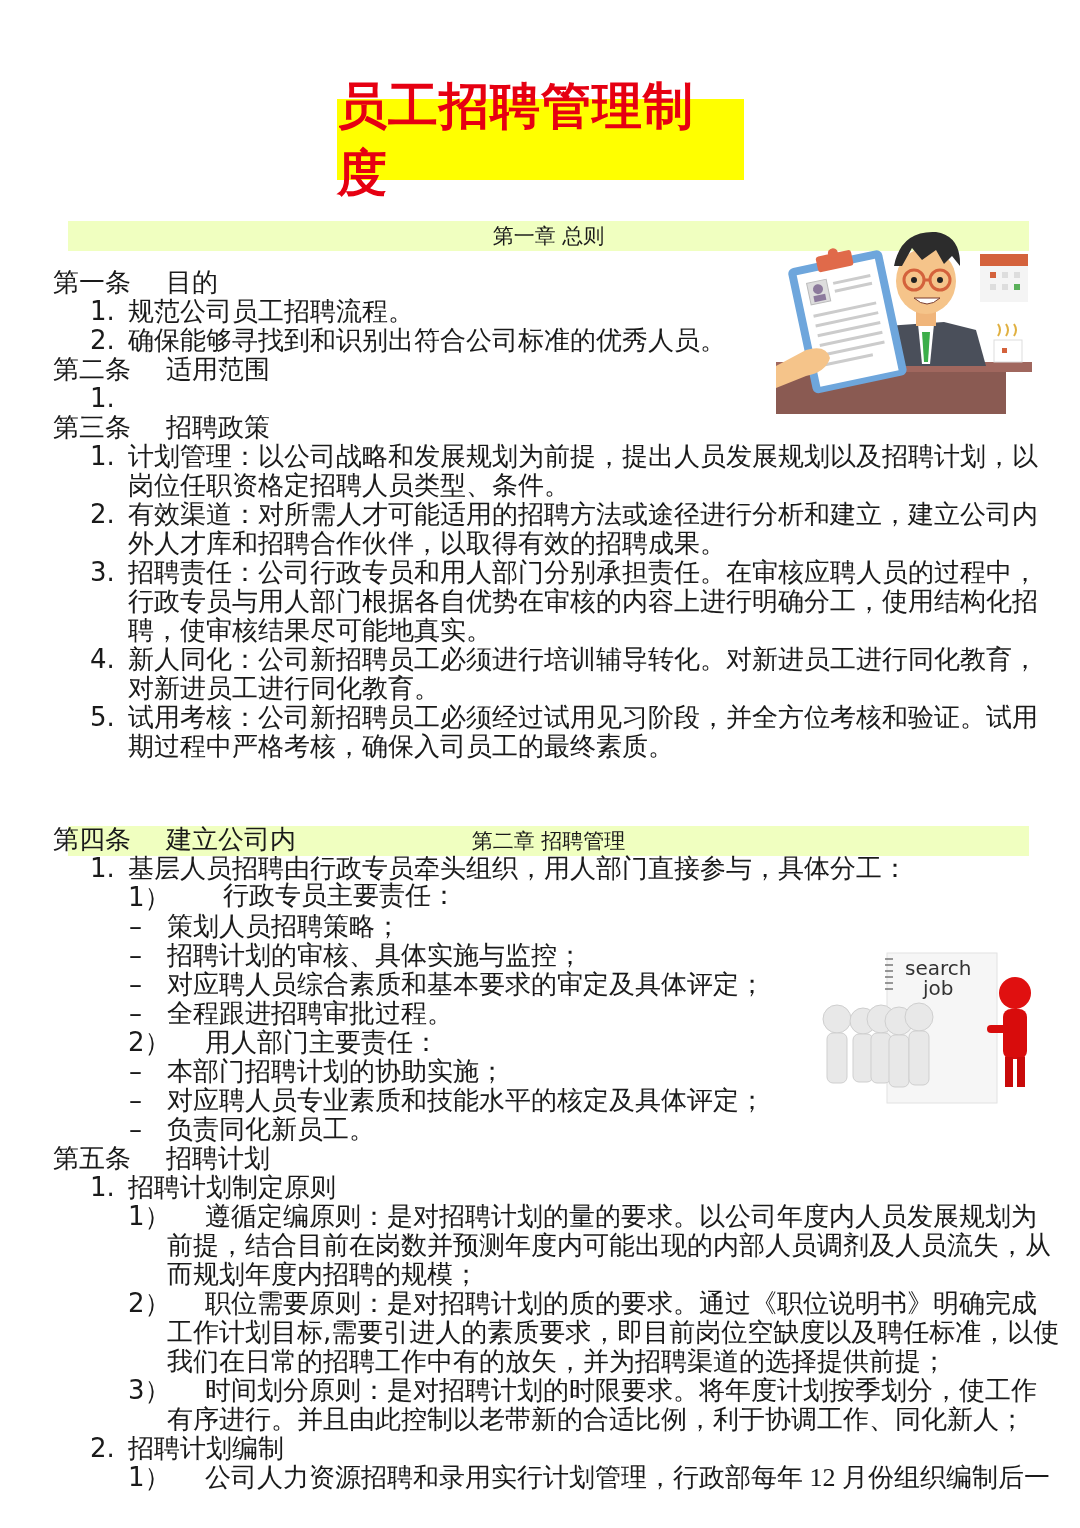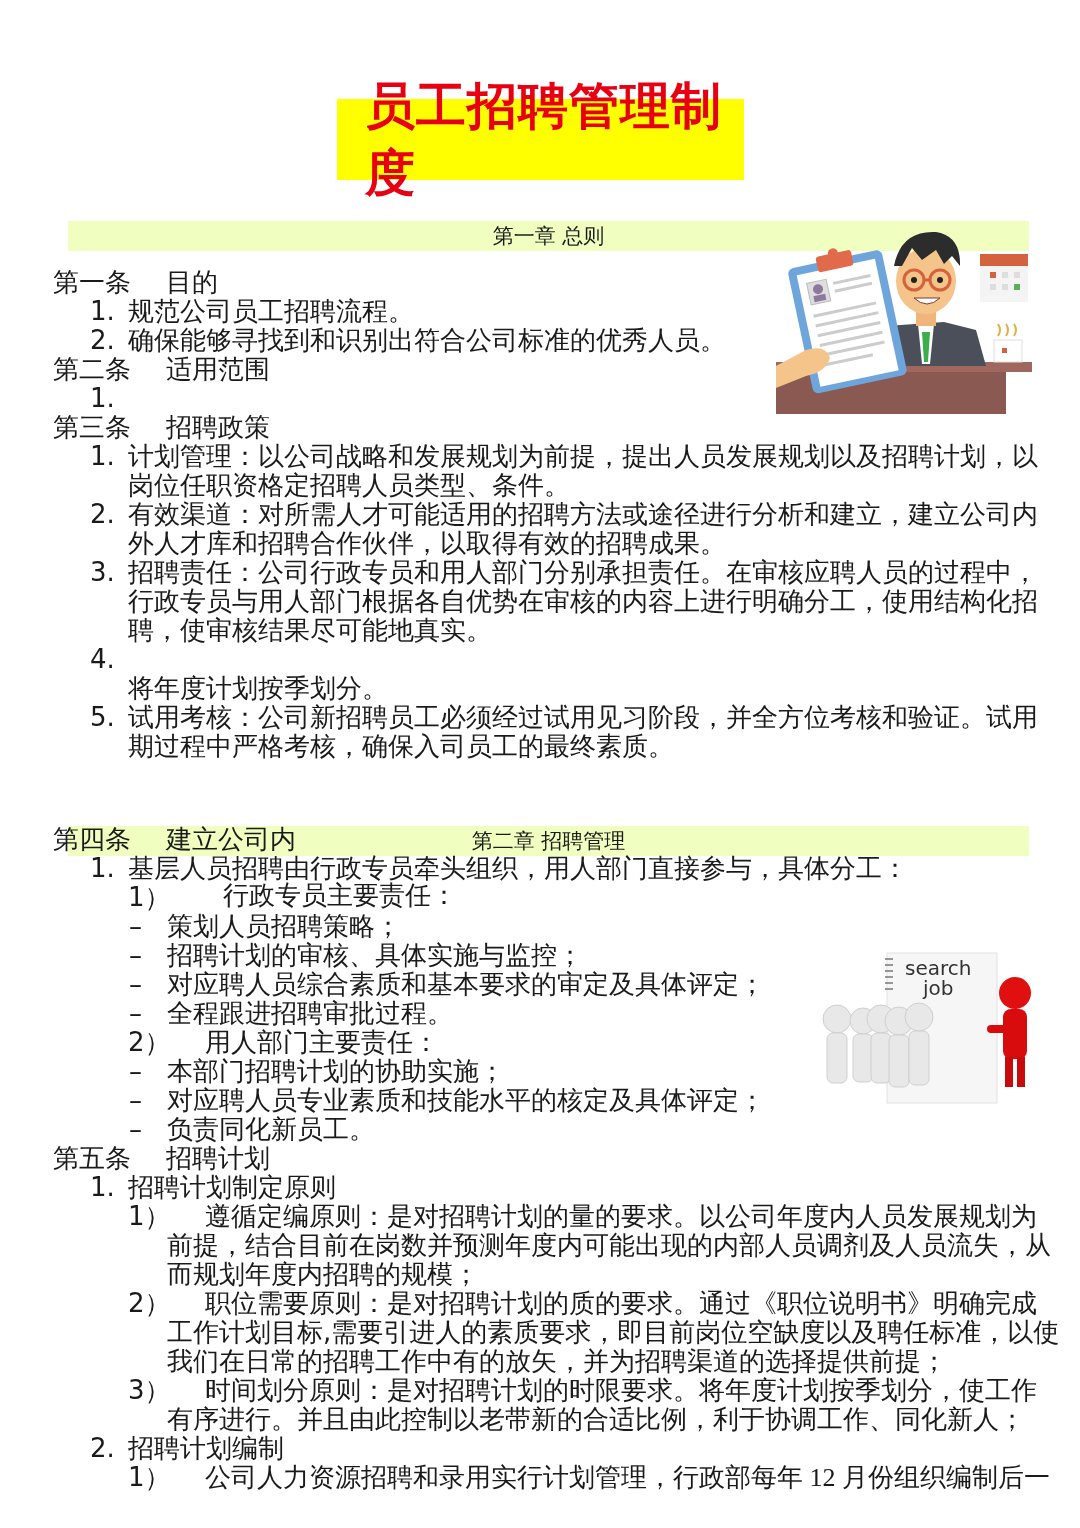--- a/index.html
+++ b/index.html
@@ -7,21 +7,20 @@
     width: 1080px; height: 1528px; position: relative; overflow: hidden;
     font-family: "DejaVu Sans", sans-serif; color: #1a1a1a;
   }
   .title-box {
     position: absolute; left: 337px; top: 99px; width: 407px; height: 81px;
     background: #ffff00; display: flex; align-items: center; justify-content: center;
   }
   .title-box span {
     color: #e60012; font-weight: bold; font-size: 50px; letter-spacing: 1px;
     font-family: "DejaVu Sans", sans-serif;
-    margin-left: 28px;
   }
   .chapter-bar {
     position: absolute; left: 68px; width: 961px; height: 30px;
     background: #f0ffc0; display: flex; align-items: center; justify-content: center;
     font-size: 21px; color: #1a1a1a;
   }
   .line {
     position: absolute; font-size: 26px; line-height: 29px; white-space: nowrap;
     color: #1a1a1a;
   }
@@ -54,22 +53,22 @@
 <div class="line art-title" style="top:413px;">
   <span class="num">第三条</span><span>招聘政策</span>
 </div>
 <div class="line l1" style="top:442px;left:128px;"><span class="n">1.</span><span>计划管理：以公司战略和发展规划为前提，提出人员发展规划以及招聘计划，以</span></div>
 <div class="line" style="top:471px;left:128px;">岗位任职资格定招聘人员类型、条件。</div>
 <div class="line l1" style="top:500px;left:128px;"><span class="n">2.</span><span>有效渠道：对所需人才可能适用的招聘方法或途径进行分析和建立，建立公司内</span></div>
 <div class="line" style="top:529px;left:128px;">外人才库和招聘合作伙伴，以取得有效的招聘成果。</div>
 <div class="line l1" style="top:558px;left:128px;"><span class="n">3.</span><span>招聘责任：公司行政专员和用人部门分别承担责任。在审核应聘人员的过程中，</span></div>
 <div class="line" style="top:587px;left:128px;">行政专员与用人部门根据各自优势在审核的内容上进行明确分工，使用结构化招</div>
 <div class="line" style="top:616px;left:128px;">聘，使审核结果尽可能地真实。</div>
-<div class="line l1" style="top:645px;left:128px;"><span class="n">4.</span></div>
-<div class="line" style="top:674px;left:128px;">将年度计划按季划分。</div>
+<div class="line l1" style="top:645px;left:128px;"><span class="n">4.</span><span>新人同化：公司新招聘员工必须进行培训辅导转化。对新进员工进行同化教育，</span></div>
+<div class="line" style="top:674px;left:128px;">对新进员工进行同化教育。</div>
 <div class="line l1" style="top:703px;left:128px;"><span class="n">5.</span><span>试用考核：公司新招聘员工必须经过试用见习阶段，并全方位考核和验证。试用</span></div>
 <div class="line" style="top:732px;left:128px;">期过程中严格考核，确保入司员工的最终素质。</div>
 
 <div class="chapter-bar" style="top:826px;">第二章 招聘管理</div>
 
 <div class="line art-title" style="top:825px;">
   <span class="num">第四条</span><span>建立公司内</span>
 </div>
 <div class="line l1" style="top:854px;left:128px;"><span class="n">1.</span><span>基层人员招聘由行政专员牵头组织，用人部门直接参与，具体分工：</span></div>
 

